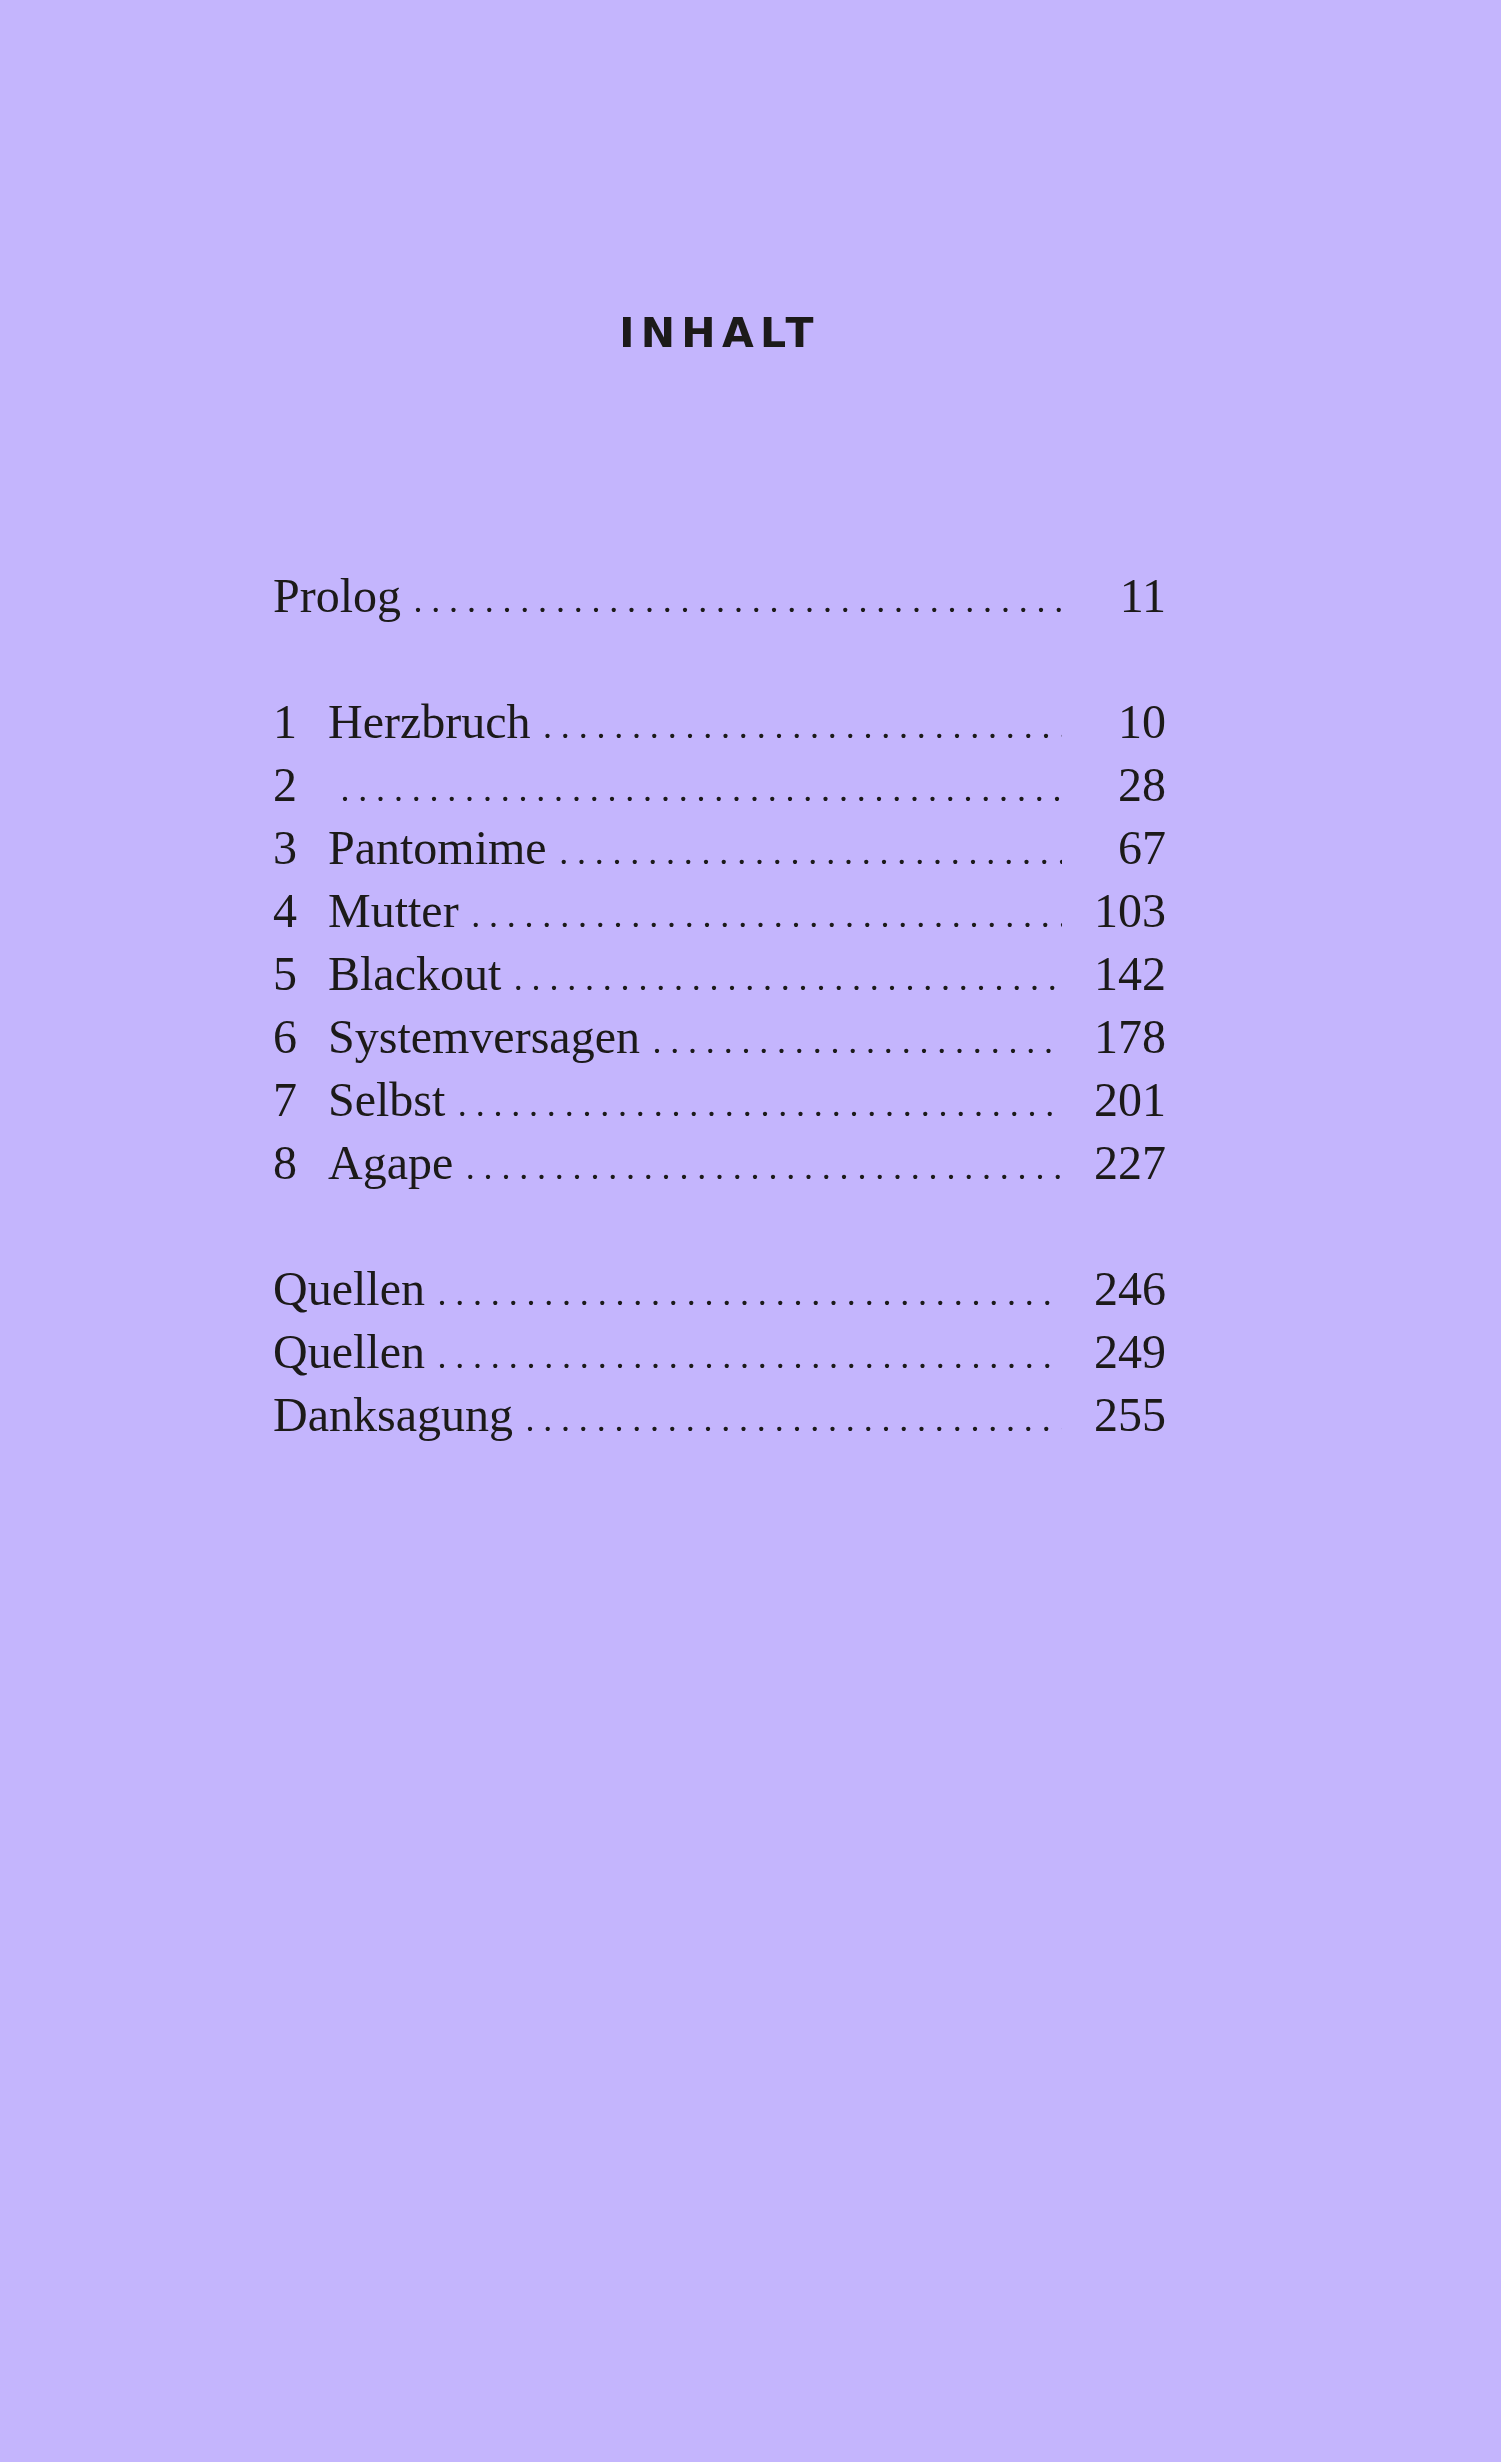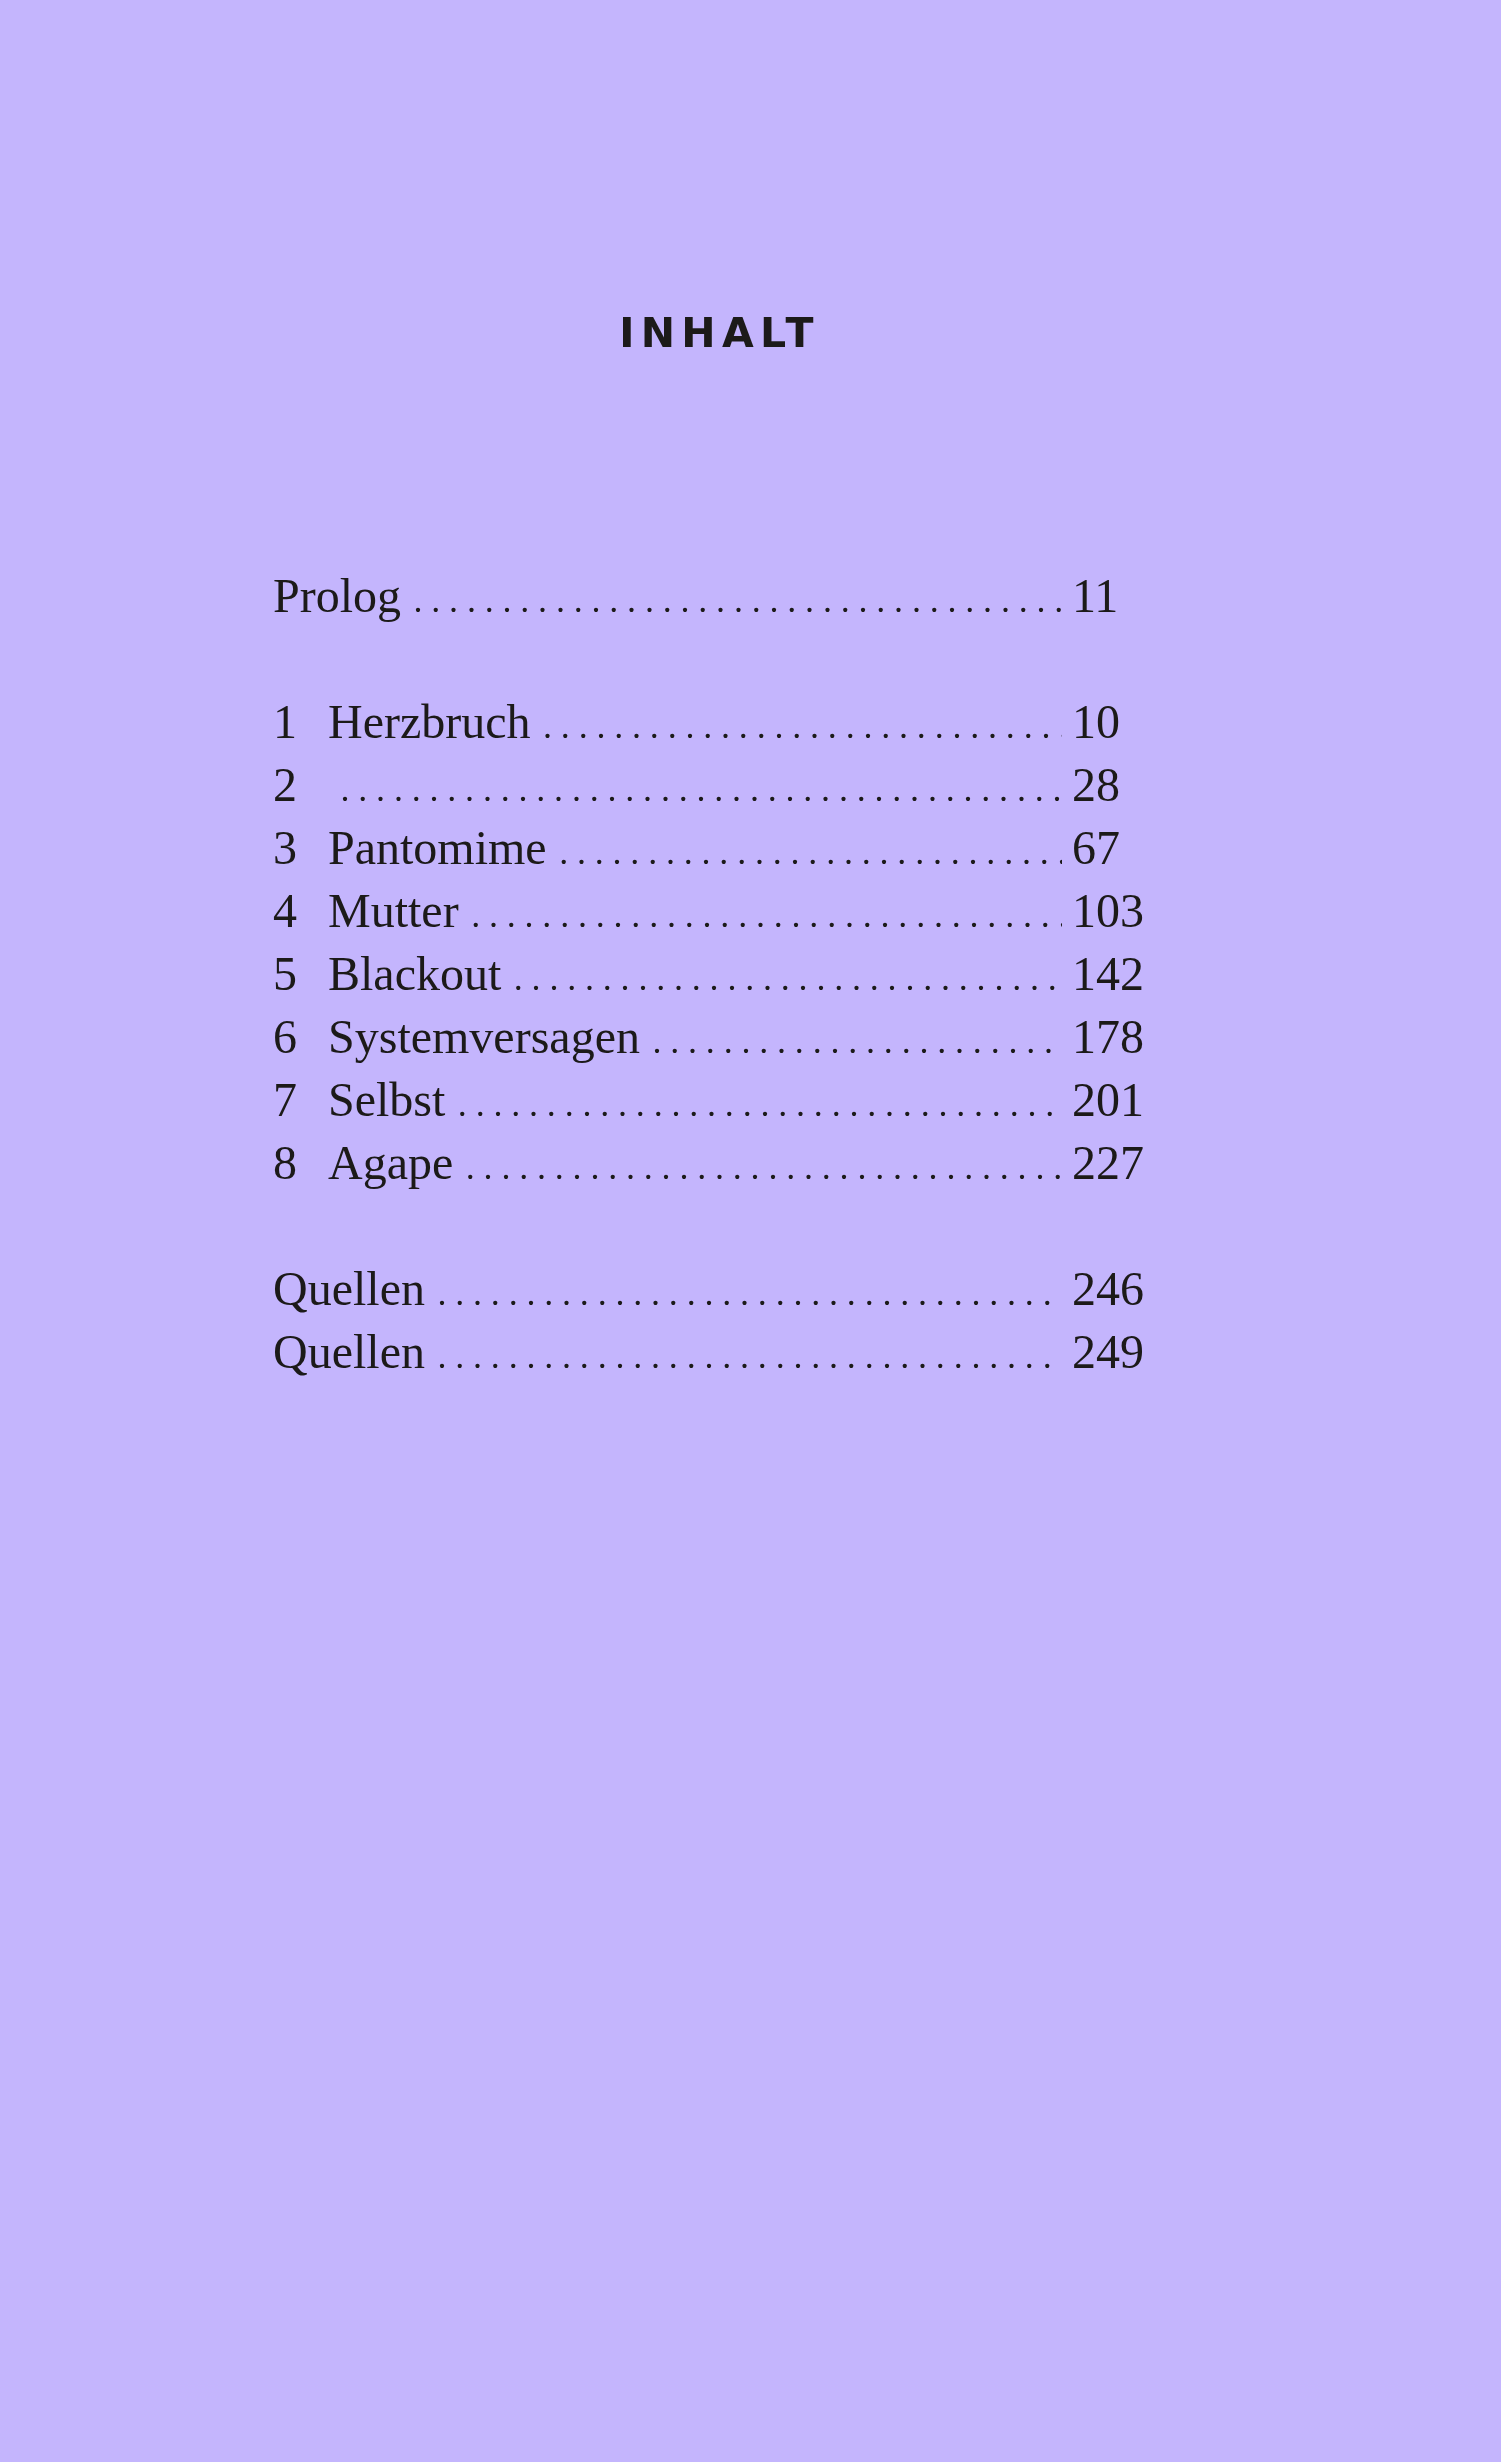--- a/index.html
+++ b/index.html
@@ -53,21 +53,21 @@
     margin: 0 10px 0 12.5px;
     letter-spacing: 8.8px;
     font-size: 36px;
   }
   .leader::after {
     content: "..........................................................................................................";
   }
   .pagenum {
     flex: none;
     min-width: 94px;
-    text-align: left;
+    text-align: right;
   }
   .section-chapters { margin-top: 63px; }
   .section-back     { margin-top: 63px; }
 </style>
 </head>
 <body>
 
 <div class="page">
   <div class="content">
 
@@ -135,17 +135,22 @@
       <div class="row">
         <span class="label">Quellen</span>
         <span class="leader"></span>
         <span class="pagenum">246</span>
       </div>
       <div class="row">
         <span class="label">Quellen</span>
         <span class="leader"></span>
         <span class="pagenum">249</span>
       </div>
+      <div class="row">
+        <span class="label">Danksagung</span>
+        <span class="leader"></span>
+        <span class="pagenum">255</span>
+      </div>
     </div>
 
   </div>
 </div>
 
 
 </body></html>

